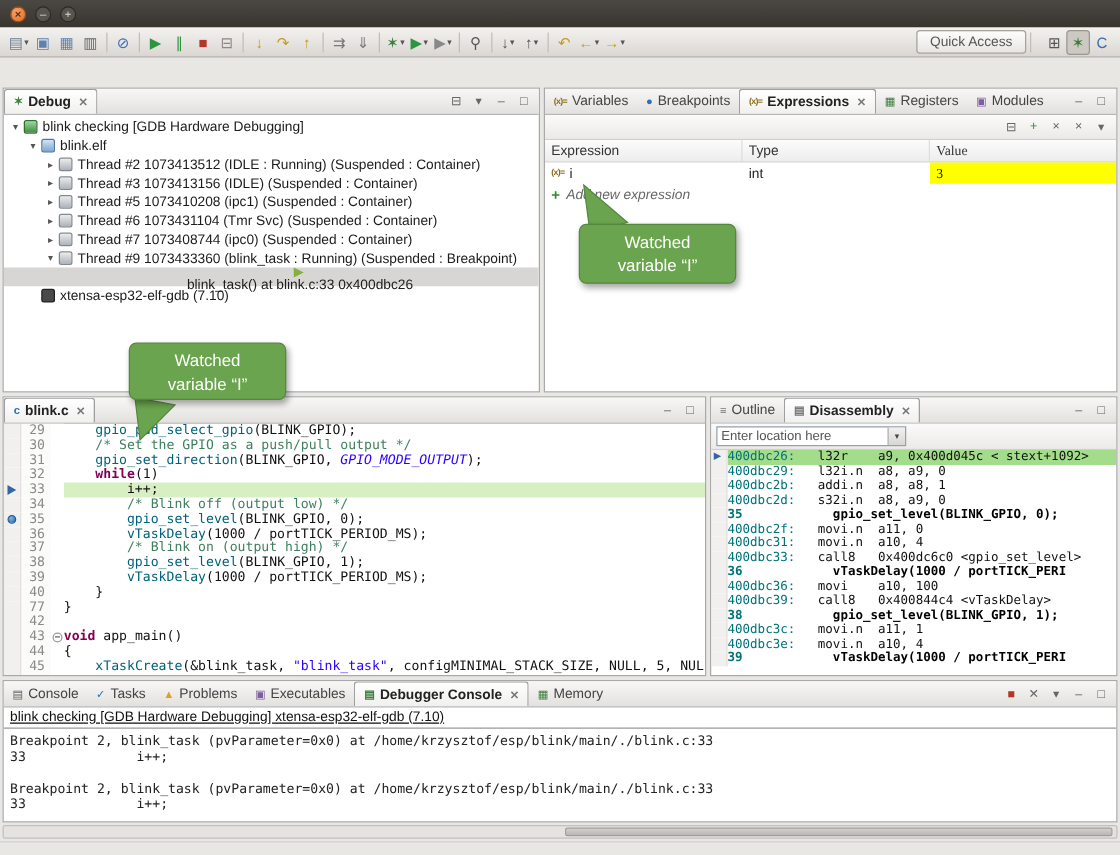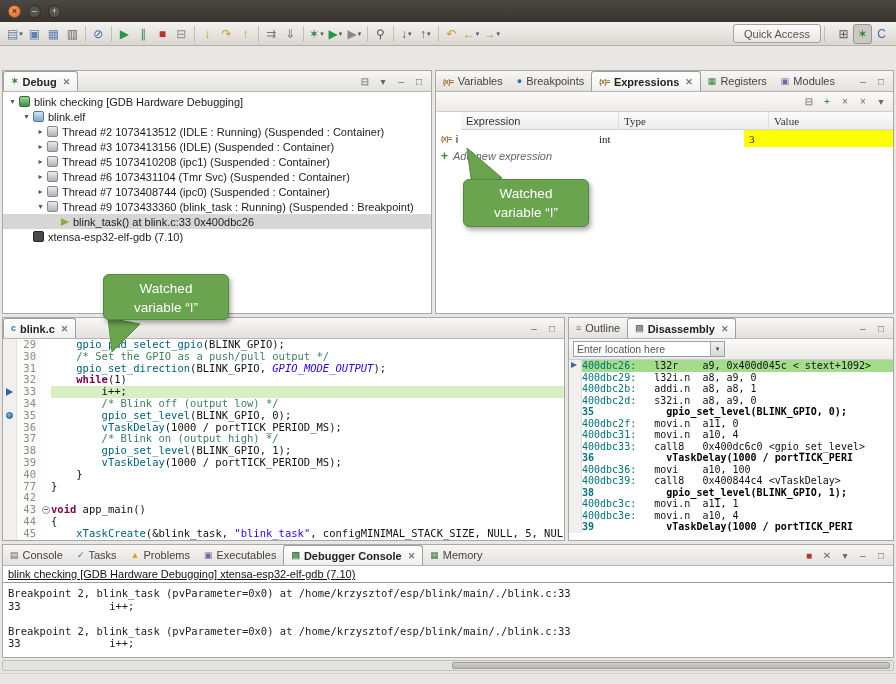--- a/index.html
+++ b/index.html
@@ -25,35 +25,35 @@
 .tab{display:flex;align-items:center;gap:4px;padding:0 7px;font-size:11px;color:#444;white-space:nowrap;}
 .tab.active{background:linear-gradient(#ffffff,#f1f0ef);border:1px solid #9f9f9f;border-bottom:none;border-top-left-radius:3px;border-top-right-radius:3px;font-weight:bold;color:#222;}
 .tabicon{font-size:9px;line-height:1;}
 .tabicon.small{font-size:7px;letter-spacing:-0.5px;font-weight:bold;}
 .tabclose{color:#777;font-size:9px;margin-left:2px;}
 .corner{margin-left:auto;display:flex;align-items:center;gap:4px;padding:0 5px;}
 .corner .tb-btn{height:15px;min-width:14px;font-size:10px;color:#666;}
 
 .tree{padding-top:2px;}
 .tree-row{display:flex;align-items:center;height:15px;white-space:nowrap;cursor:default;}
-.tree-row.selected{background:#d7d6d5;}
+.tree-row.selected{background:#d7d6d5;flex-direction:column;}
 .exp{width:11px;font-size:8px;color:#555;text-align:center;flex:none;}
 .t-icon{width:11px;height:11px;margin:0 4px 0 1px;border-radius:2px;flex:none;}
 .ic-debug-target{background:linear-gradient(#9fd69f,#3f8f3f);border:1px solid #2f6f2f;}
 .ic-elf{background:linear-gradient(#d3e2f2,#7fa8d0);border:1px solid #4f78a0;}
 .ic-thread{background:linear-gradient(#ececec,#aeb2ba);border:1px solid #84888e;}
 .ic-gdb{background:#4a4a4a;border:1px solid #222;}
 .ic-stack-frame{width:0;height:0;border-left:8px solid #86b03c;border-top:4px solid transparent;border-bottom:4px solid transparent;border-radius:0;background:none;}
 .t-label{font-size:11px;color:#1c1c1c;}
 
 .viewbar{height:20px;display:flex;align-items:center;background:linear-gradient(#fbfafa,#eceae8);border-bottom:1px solid #cfcfcf;}
-.cols{display:flex;height:18px;background:linear-gradient(#fcfcfc,#ededed);border-bottom:1px solid #d5d5d5;align-items:flex-end;margin-left:25px;}
+.cols{display:flex;height:18px;background:linear-gradient(#fcfcfc,#ededed);border-bottom:1px solid #d5d5d5;align-items:flex-end;}
 .col{padding:0 5px;border-right:1px solid #dedede;height:100%;display:flex;align-items:center;color:#333;}
 .c-exp{width:158px;flex:none;}
-.c-type{width:150px;flex:none;font-family:Liberation Serif, serif;}
+.c-type{width:150px;flex:none;}
 .c-val{flex:1;border-right:none;font-family:Liberation Serif, serif;}
 .expr-row{display:flex;height:17px;align-items:stretch;}
 .expr-row .cell{display:flex;align-items:center;padding:0 5px;}
 .watch-ic{font-size:7px;font-weight:bold;color:#8a6d1a;margin-right:4px;letter-spacing:-0.5px;}
 .cell.c-val.hl{background:var(--value-changed-bg,#ffff00);}
 .expr-add{display:flex;align-items:center;height:17px;padding-left:5px;}
 .addplus{color:#2e8b2e;font-weight:bold;font-size:12px;margin-right:5px;}
 .addtext{color:#666;font-style:italic;}
 
 .ebody{position:relative;font-family:"DejaVu Sans Mono","Liberation Mono",monospace;font-size:10.5px;line-height:11.8px;}

